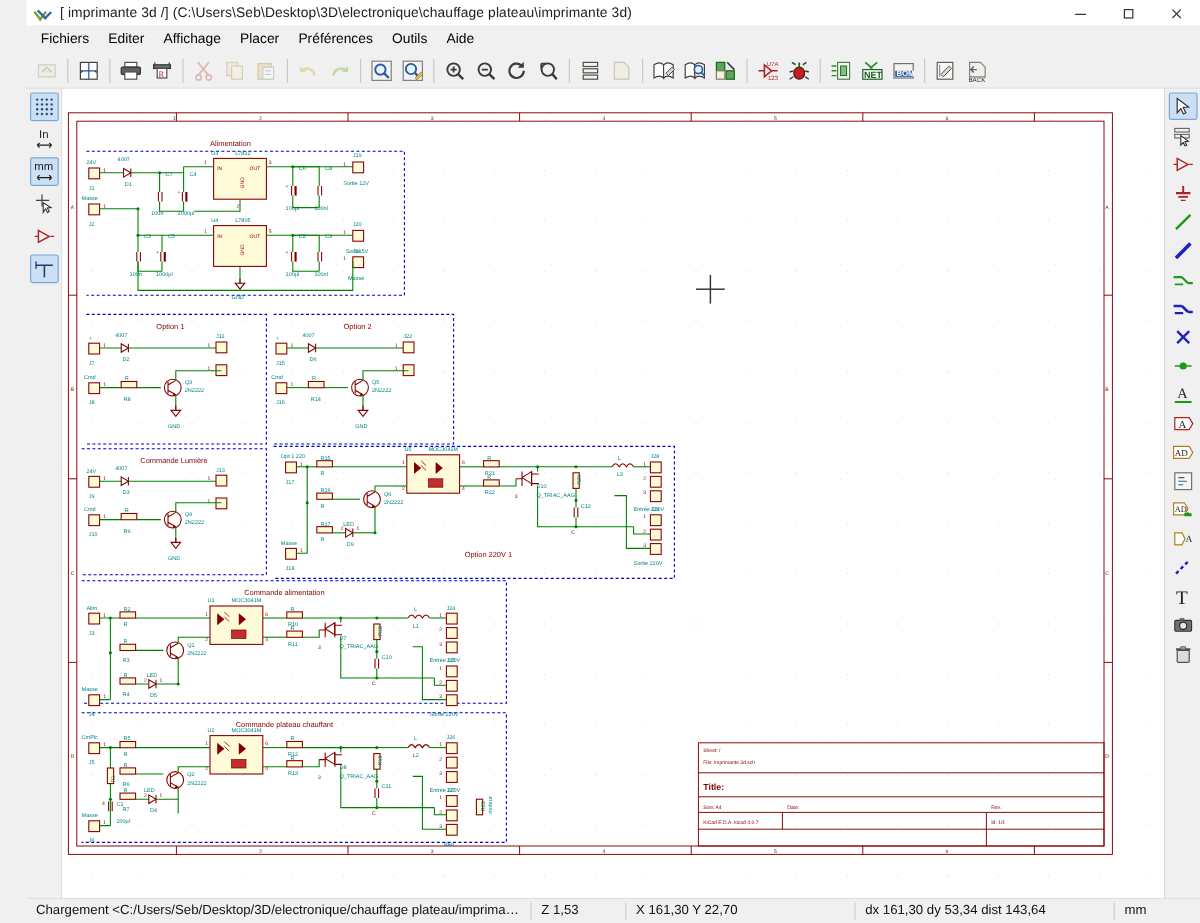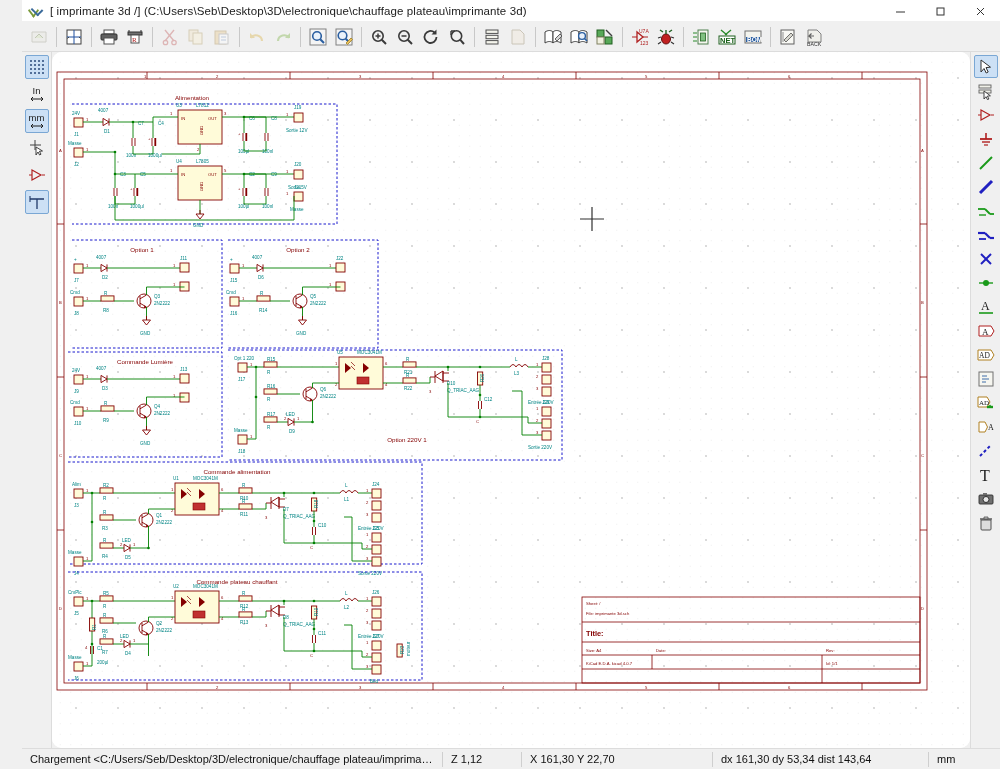--- a/index.html
+++ b/index.html
@@ -107,21 +107,21 @@
     border-left: 1px solid #dcdcdc;
   }
   .rtbtn {
     width: 24px; height: 23px; margin-bottom: 1px;
     display: flex; align-items: center; justify-content: center;
     border: 1px solid transparent; border-radius: 2px; flex: none;
   }
   .rtbtn.on { background: #cce0f5; border-color: #7aa7d4; }
 
   
-  .canvaswrap { flex: 1; position: relative; min-width: 0; background: #ffffff; overflow: hidden; border-radius: 10px; }
+  .canvaswrap { flex: 1; position: relative; min-width: 0; background: #ffffff; overflow: hidden; }
   .canvas {
     position: absolute; inset: 0;
     background-color: #ffffff;
     background-image:
       radial-gradient(#d8d8d8 0.7px, transparent 0.8px),
       radial-gradient(#ececec 0.6px, transparent 0.7px);
     background-size: 42px 42px, 10.5px 10.5px;
     background-position: 3px 5px, 3px 5px;
   }
   .csvg { position: absolute; left: 0; top: 0; }
@@ -161,20 +161,29 @@
       </div>
       <div class="winbtn close">
         <svg width="11" height="11" viewBox="0 0 11 11">
             <line x1="2" y1="2" x2="9" y2="9" stroke="#333" stroke-width="1"></line>
             <line x1="9" y1="2" x2="2" y2="9" stroke="#333" stroke-width="1"></line>
           </svg>
       </div>
     </div>
   </div>
 
+  <div class="menubar">
+    <div class="menuitem"><span>Fichiers</span></div>
+    <div class="menuitem"><span>Editer</span></div>
+    <div class="menuitem"><span>Affichage</span></div>
+    <div class="menuitem"><span>Placer</span></div>
+    <div class="menuitem"><span>Préférences</span></div>
+    <div class="menuitem"><span>Outils</span></div>
+    <div class="menuitem"><span>Aide</span></div>
+  </div>
 
   <div class="toolbar">
 
     <div class="tbtn dis">
       <svg width="20" height="20" viewBox="0 0 20 20">
         <path d="M3 5h14v10H3z" fill="#e8e8e0" stroke="#9a9a8a" stroke-width="1"></path>
         <path d="M6 11l4-4 4 4" fill="#cfe0b0" stroke="#7a8a5a" stroke-width="1"></path>
       </svg>
     </div>
     <div class="tsep"></div>
@@ -1397,21 +1406,21 @@
           <path d="M3 5h12" stroke="#505050" stroke-width="1.4"></path>
           <path d="M7 3h4v2H7z" fill="#c0c0c0" stroke="#505050" stroke-width="0.8"></path>
         </svg>
       </div>
     </div>
   </div>
 
   <div class="status">
     <div class="scell" style="width:420px">Chargement &lt;C:/Users/Seb/Desktop/3D/electronique/chauffage plateau/imprimante 3d/impriman...</div>
     <div class="sdiv"></div>
-    <div class="scell" style="width:78px">Z 1,12</div>
+    <div class="scell" style="width:78px">Z 1,53</div>
     <div class="sdiv"></div>
     <div class="scell" style="width:190px">X 161,30  Y 22,70</div>
     <div class="sdiv"></div>
     <div class="scell" style="width:215px">dx 161,30  dy 53,34  dist 143,64</div>
     <div class="sdiv"></div>
     <div class="scell" style="flex:1">mm</div>
   </div>
 
 </div>
 

